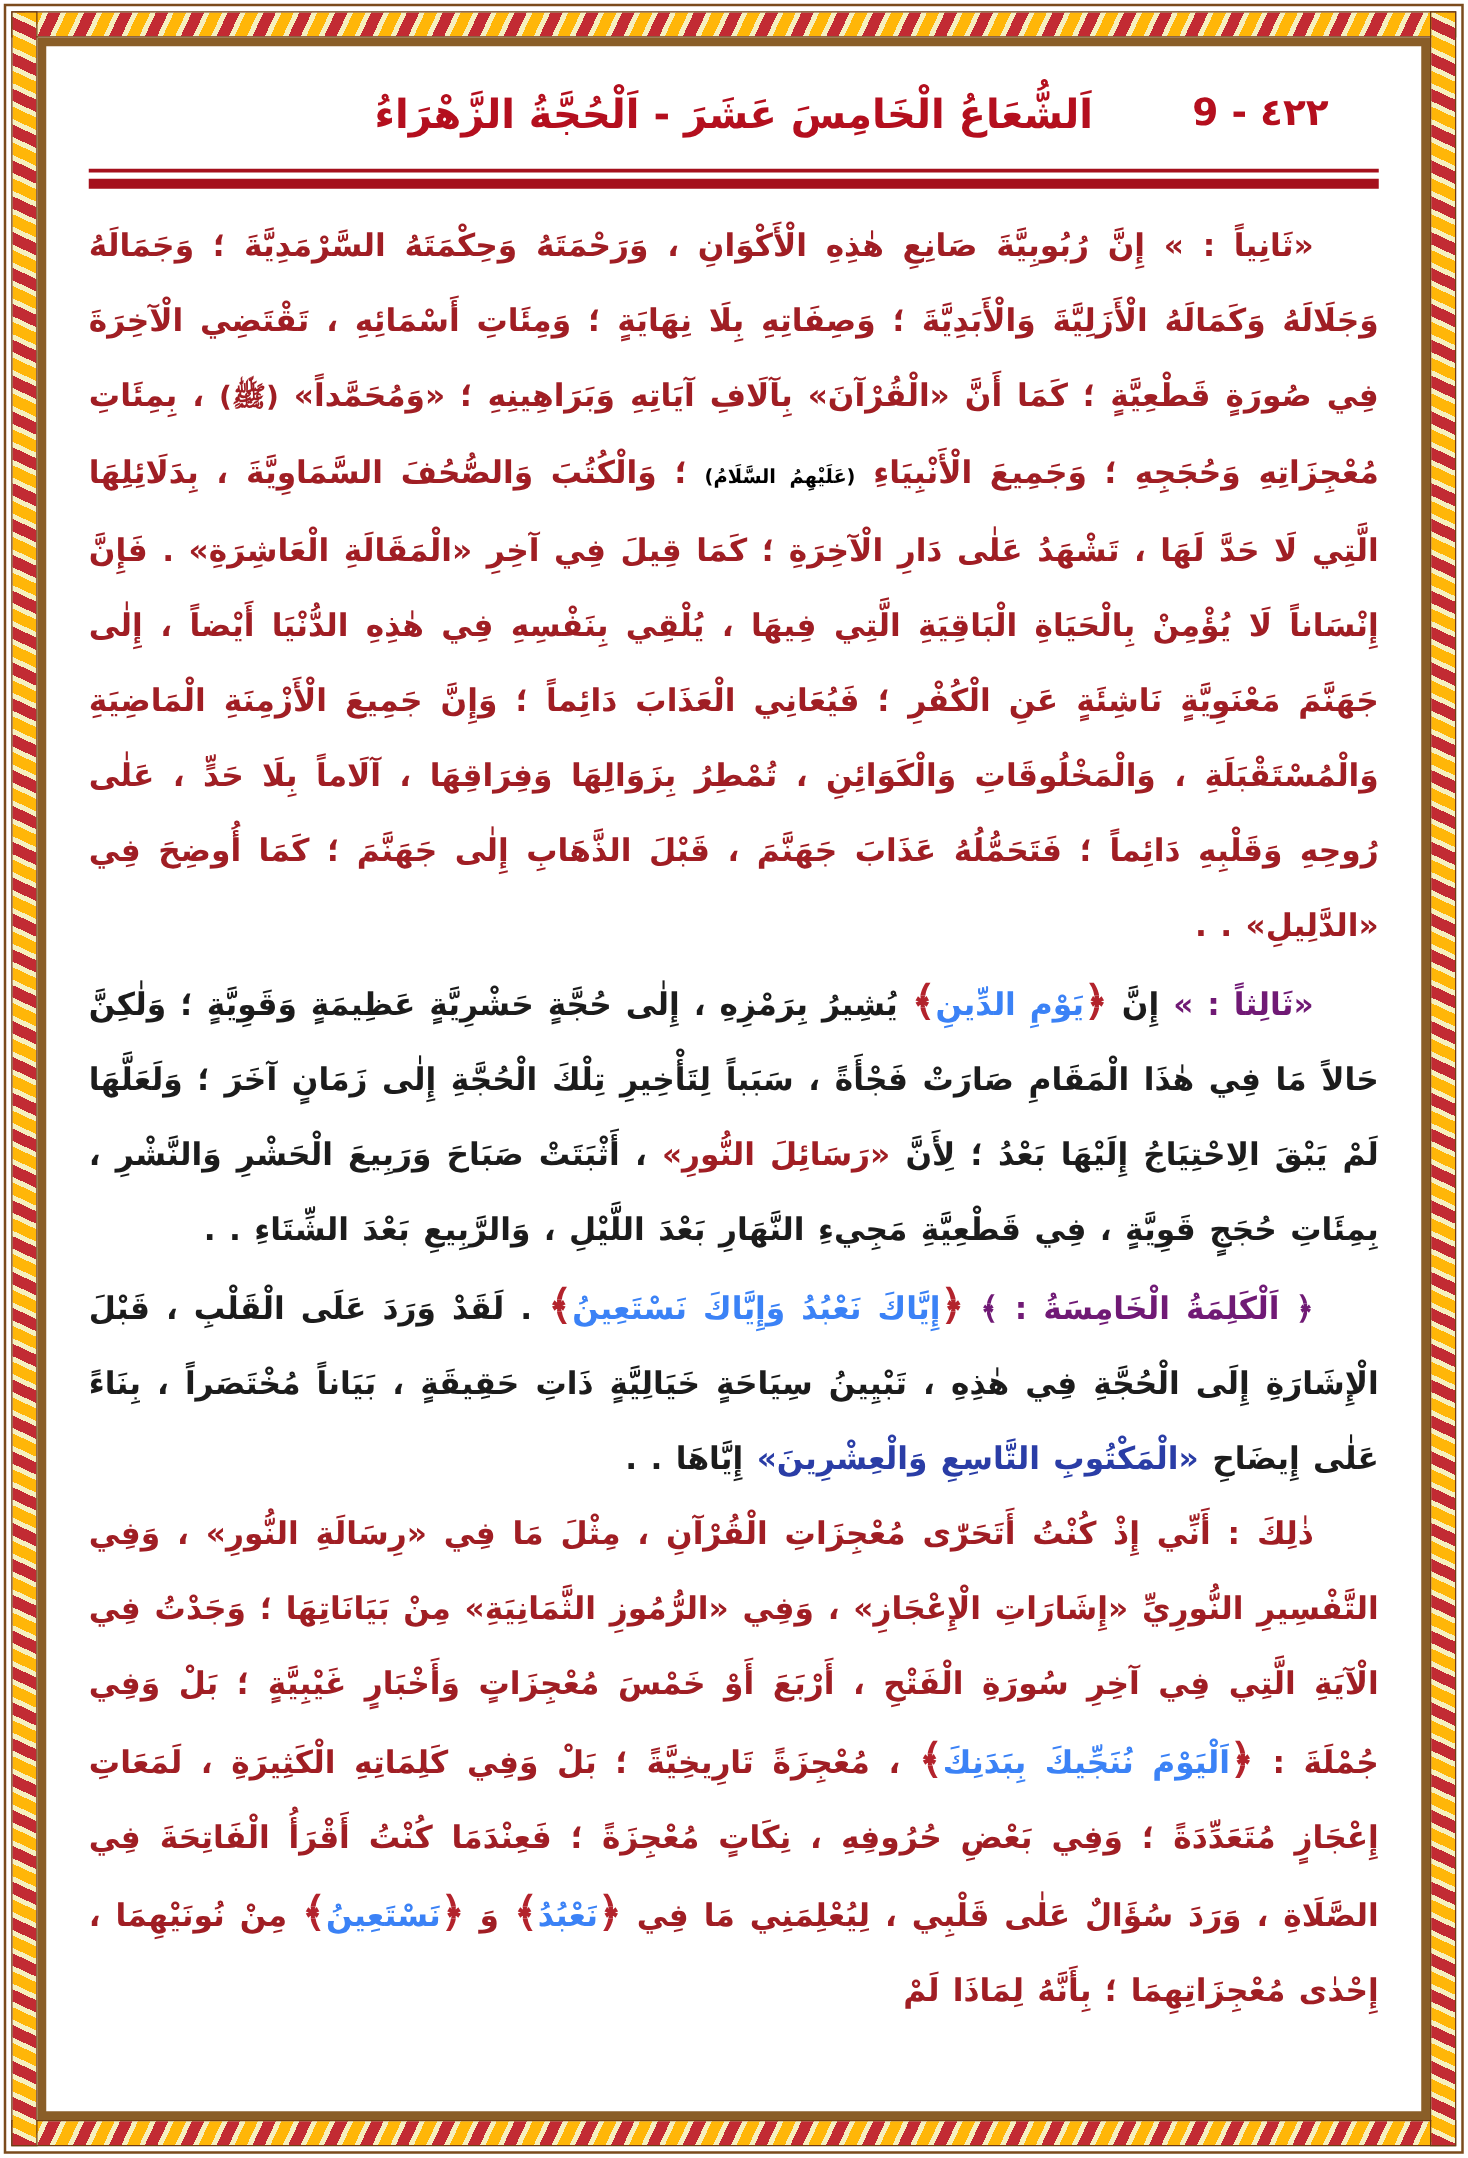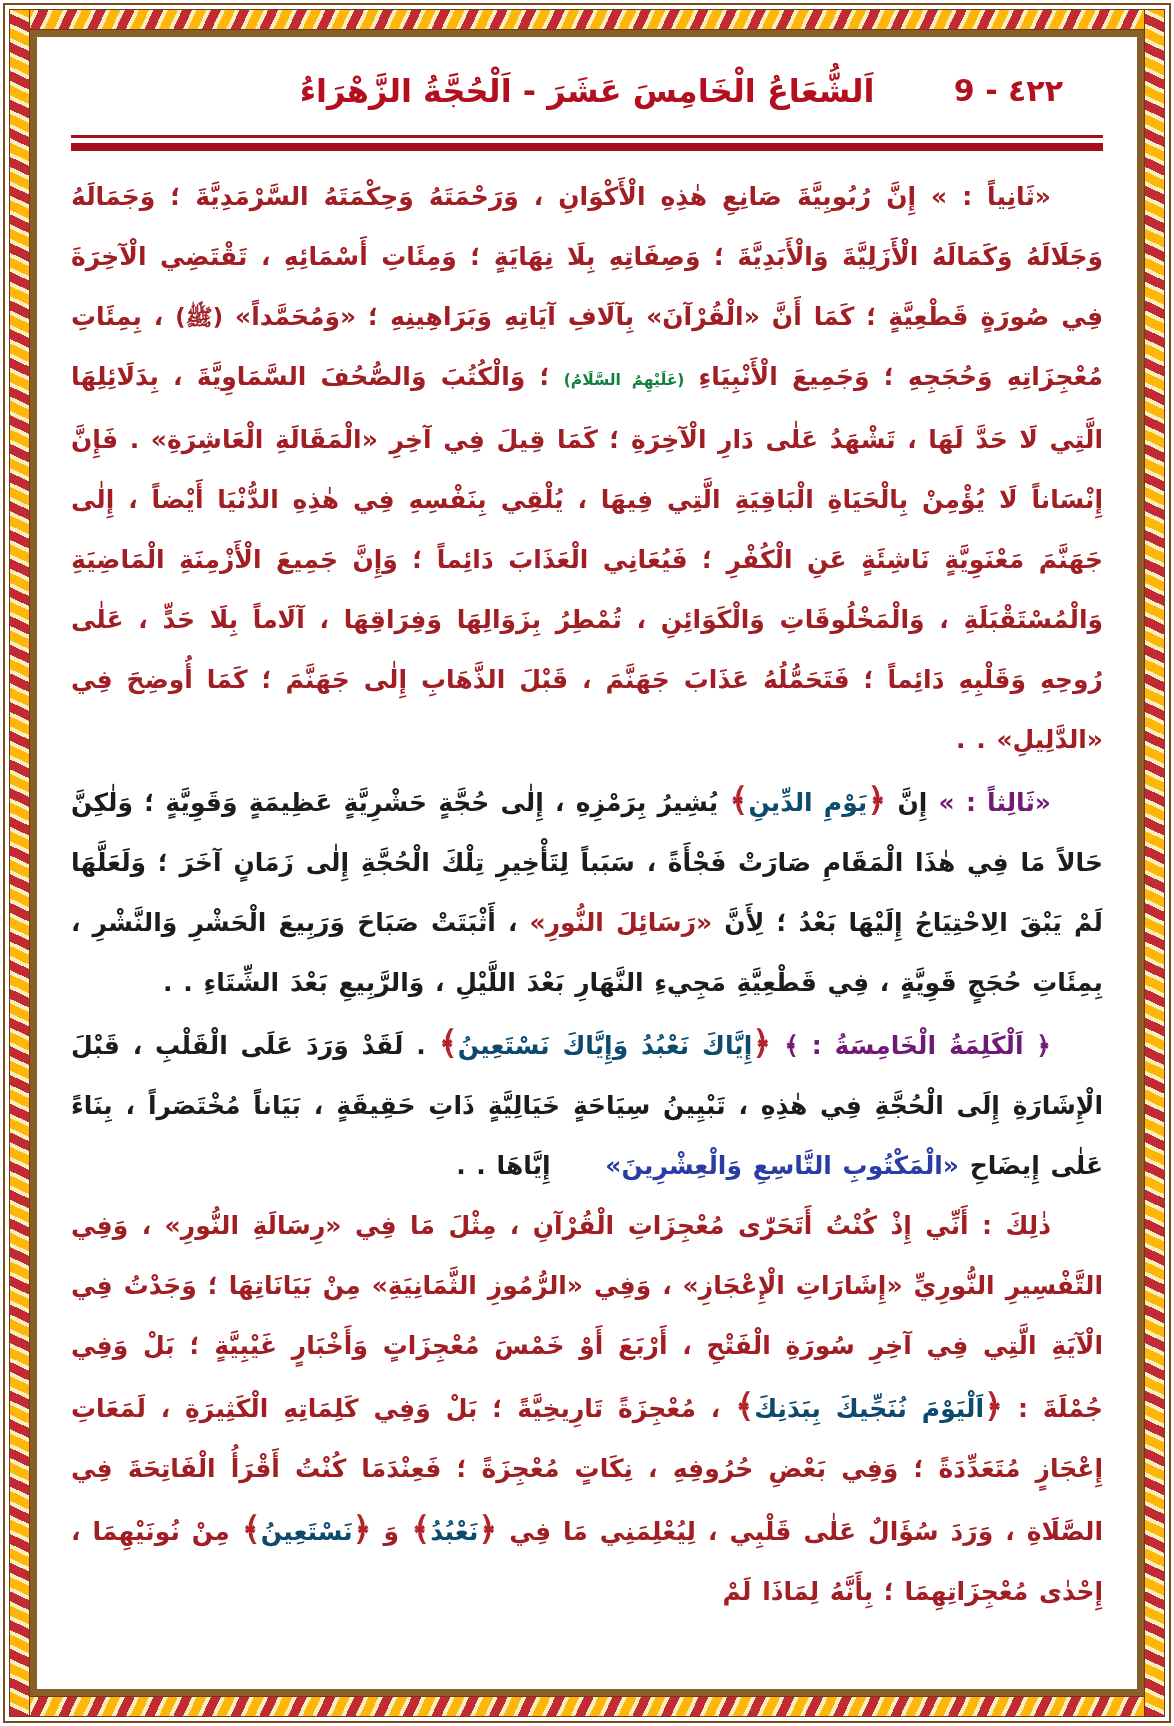--- a/index.html
+++ b/index.html
@@ -54,25 +54,25 @@
     font-size:25px;font-weight:bold;
     line-height:60px;
     text-align:justify;
     text-indent:52px;
     color:#a01e24;
     word-spacing:2px;
   }
   .s-red   {color:#a01e24;}
   .s-redq  {color:#701a75;}
   .s-black {color:#1c1c1c;}
-  .s-blue  {color:#2a3da6;margin-left:44px;}
-  .s-v     {color:#0c4a6e;}
+  .s-blue  {color:#2a3da6;}
+  .s-v     {color:#3b82f6;}
   .s-vb    {color:#b3232c;font-size:1.3em;}
   .s-seal  {color:#a01e24;font-size:0.9em;}
-  .s-sealsm{color:#15803d;font-size:0.62em;}
+  .s-sealsm{color:#000000;font-size:0.62em;}
 </style>
 </head>
 <body>
 
 <div class="page">
 
   <div class="frame-outer"></div>
   <div class="strip strip-h strip-top"></div>
   <div class="strip strip-h strip-bottom"></div>
   <div class="strip strip-v strip-left"></div>

